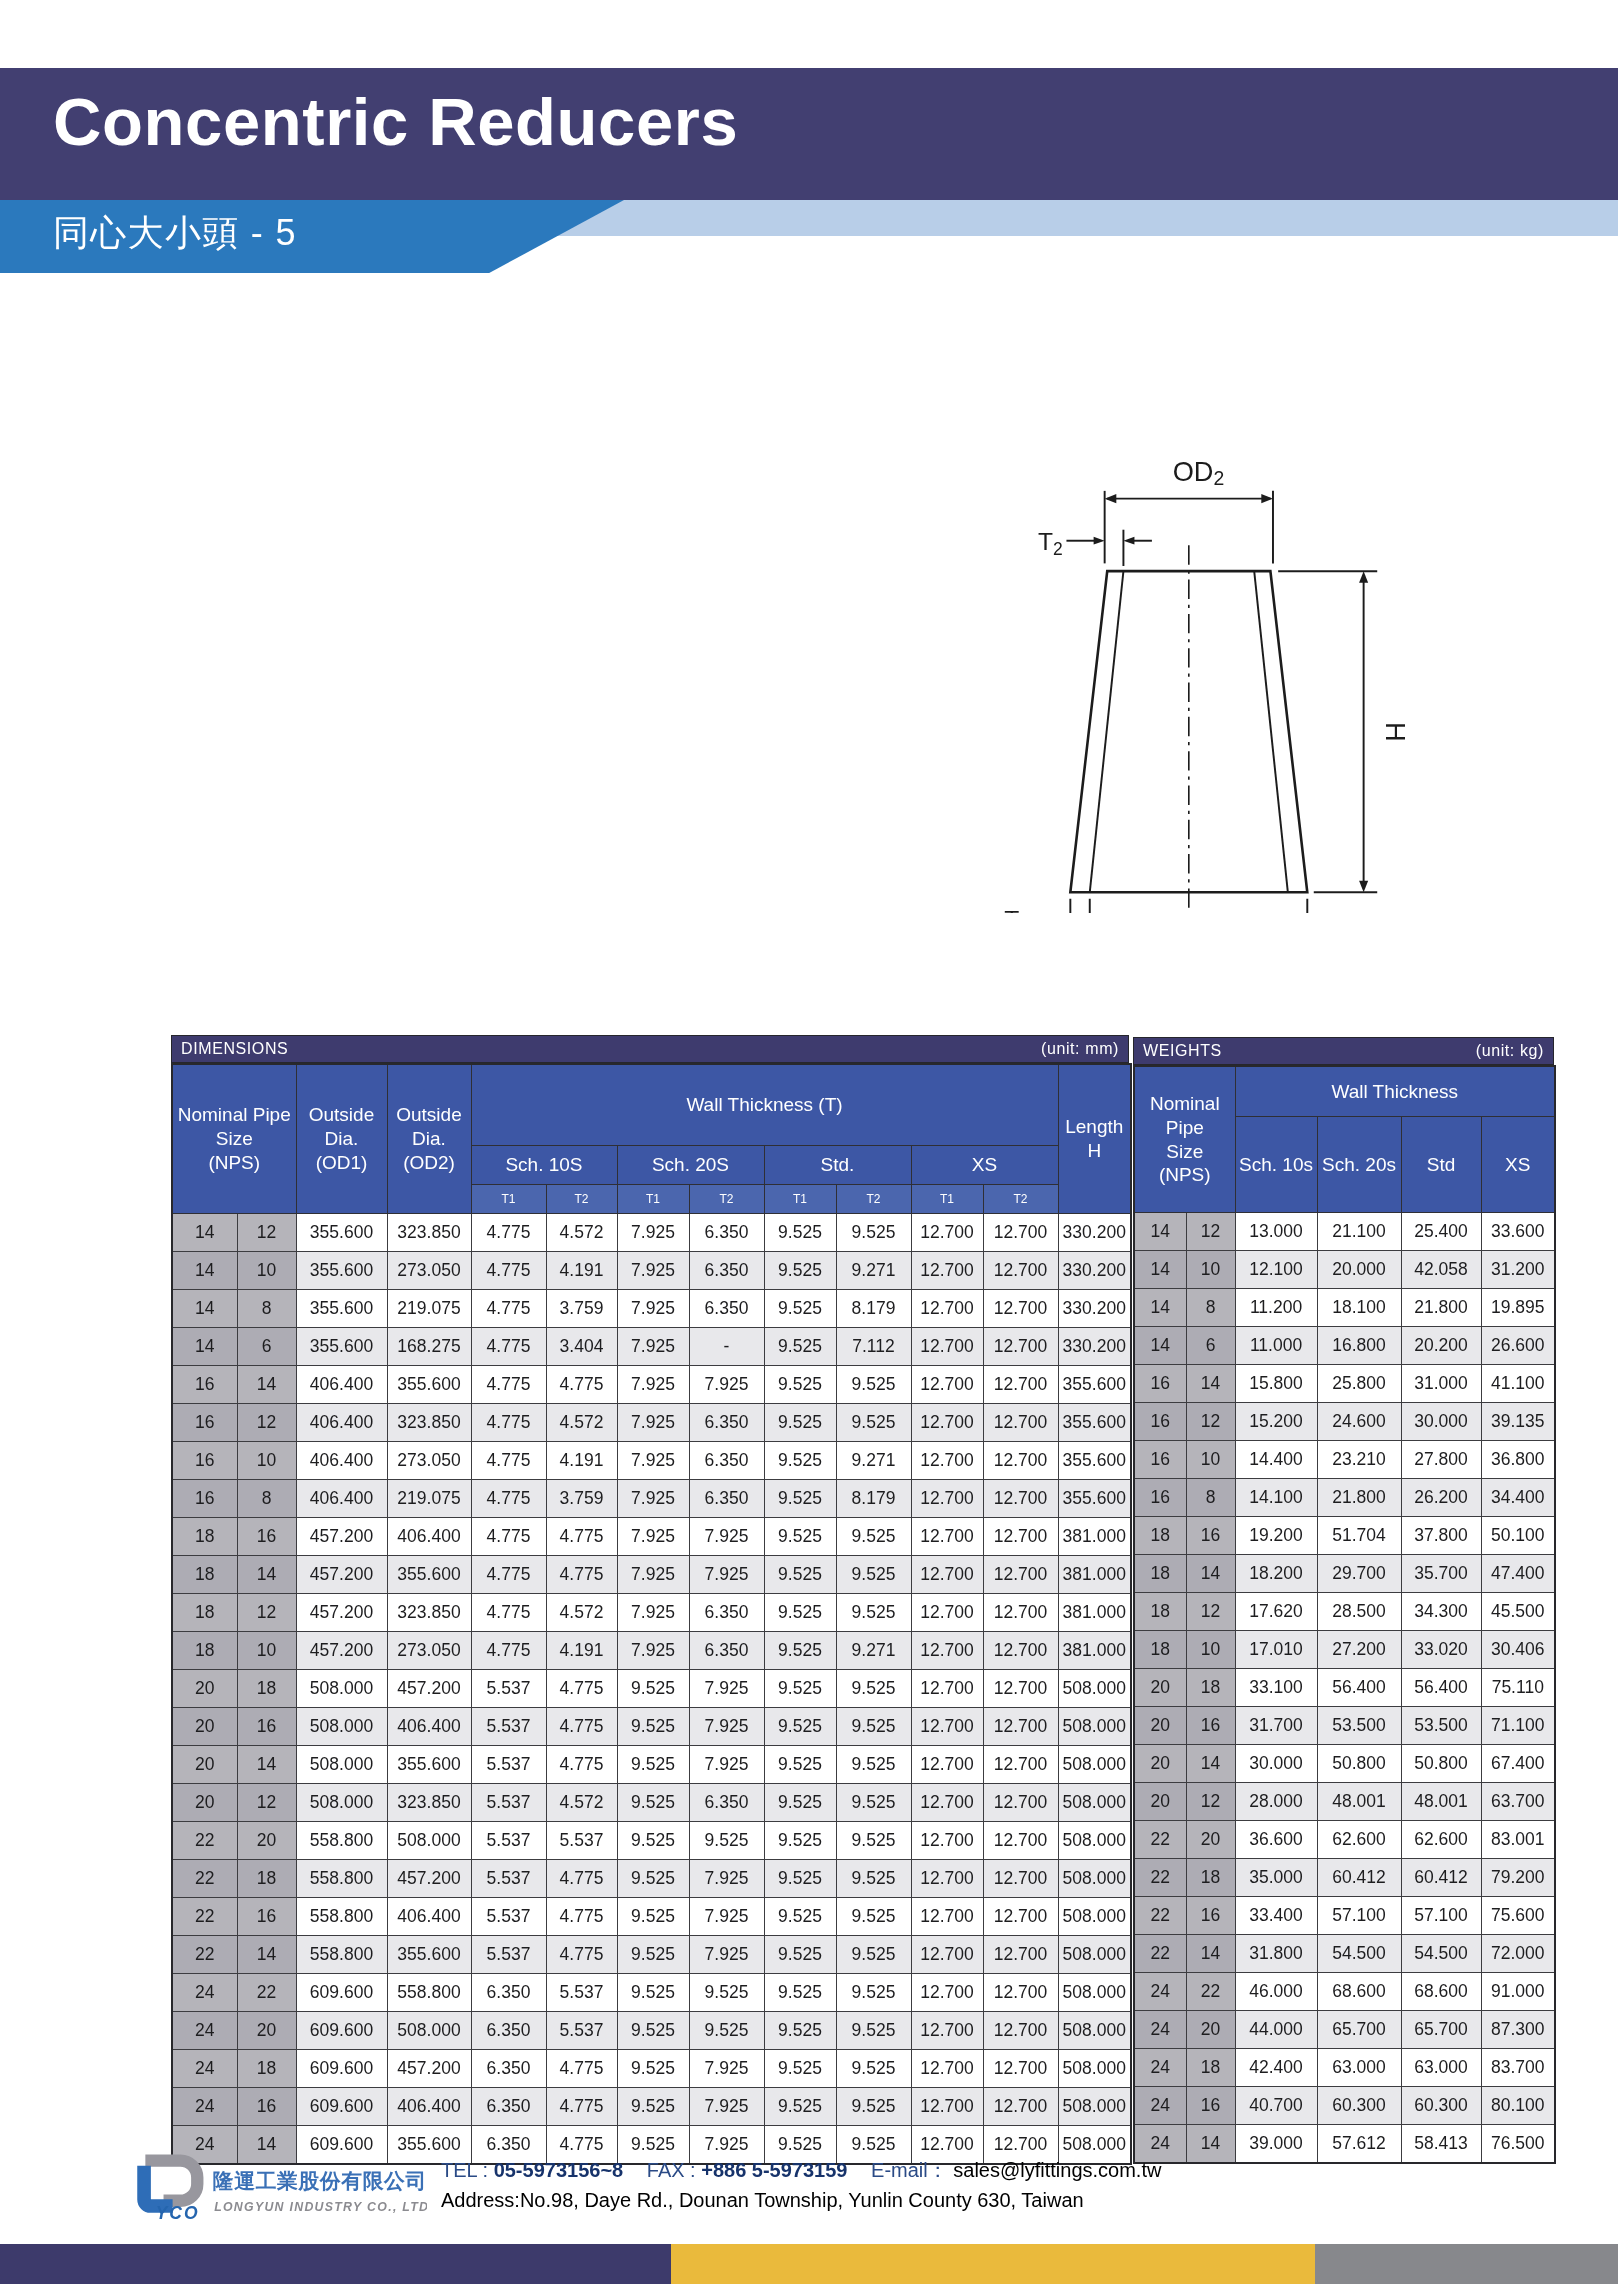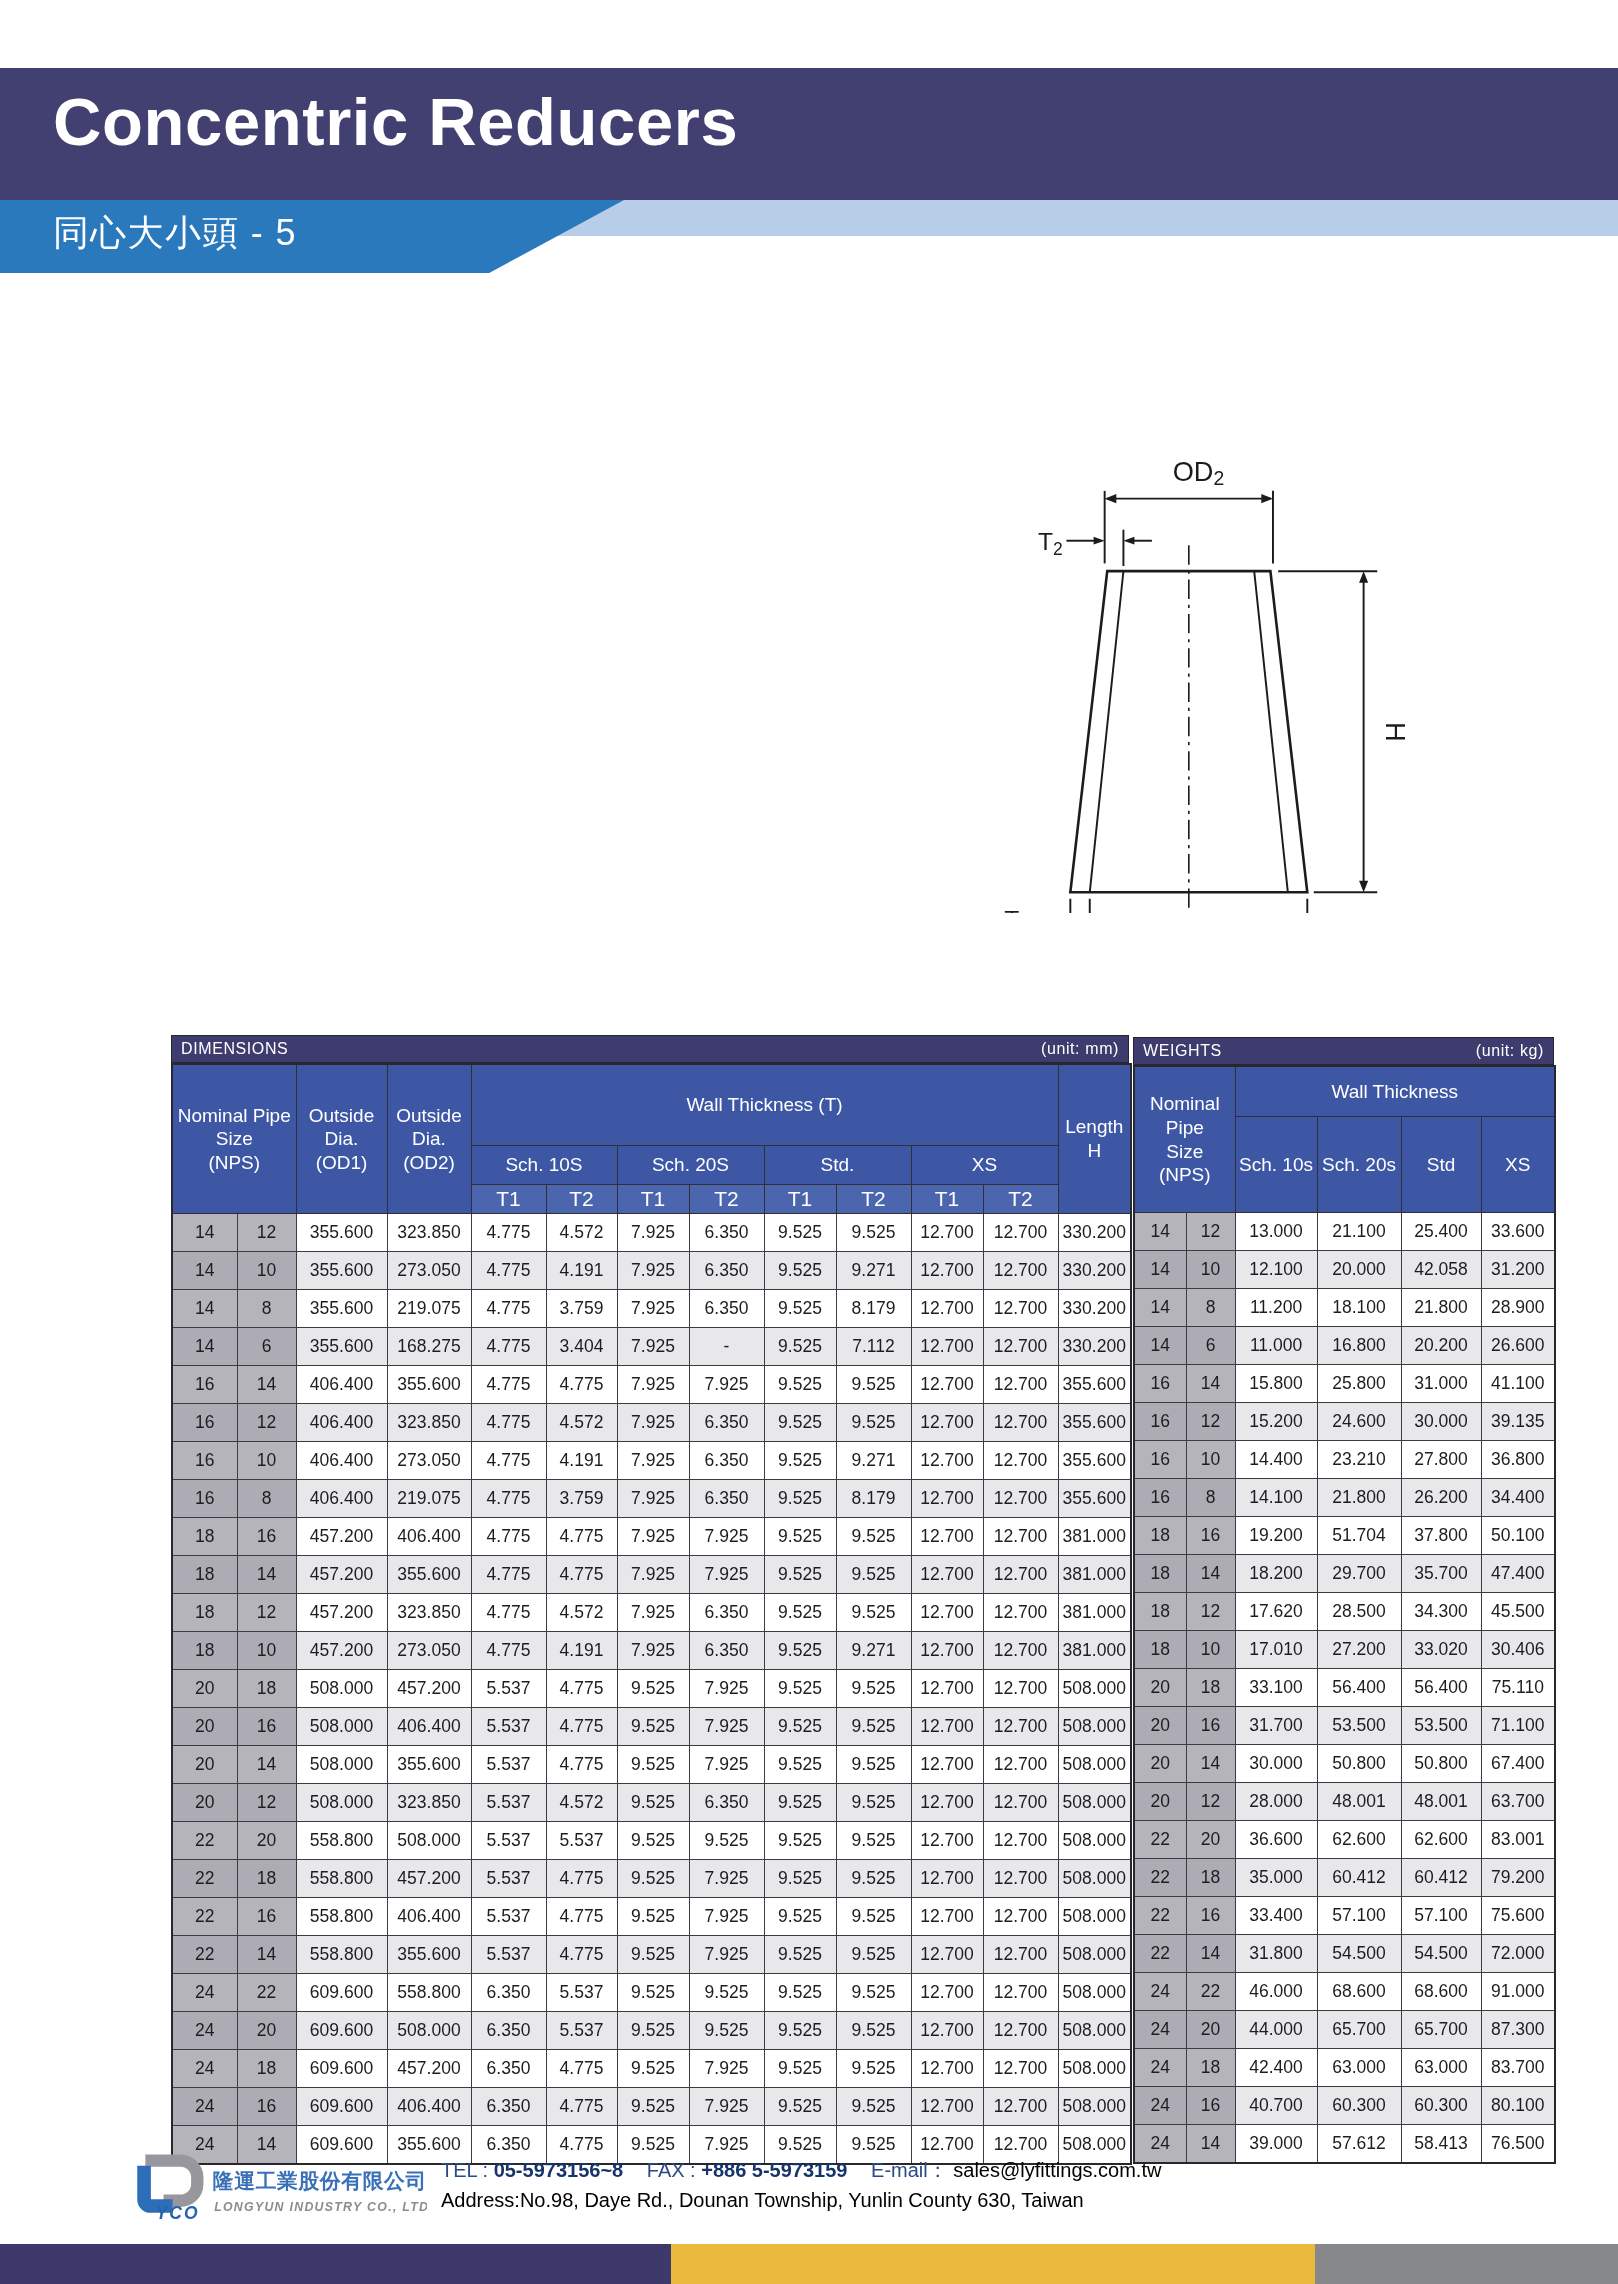--- a/index.html
+++ b/index.html
@@ -36,21 +36,21 @@
     border-collapse:collapse;table-layout:fixed;width:100%;
     border:2.6px solid #28282c;
   }
   .data-table th{
     background:#3d57a5;color:#ffffff;font-weight:normal;font-size:19px;
     border:1.9px solid #2f2f35;text-align:center;vertical-align:middle;line-height:1.25;
   }
   .data-table .pre{white-space:pre-line;}
   #dim-section tr.h1 th{height:78px;}
   #dim-section tr.h2 th{height:36px;}
-  #dim-section tr.h3 th{height:26px;background:#4b66ae;font-size:21px;}
+  #dim-section tr.h3 th{height:26px;background:#4b66ae;font-size:12px;}
   #wt-section tr.h1 th{height:47px;}
   #wt-section tr.h2 th{height:93px;}
   .data-table tbody td{
     height:37px;padding:0;text-align:center;vertical-align:middle;
     background:#ffffff;color:#1d1d1f;font-size:17.5px;border:1.9px solid #3c3c40;
   }
   .data-table tbody tr:nth-child(even) td{background:#e8e8eb;}
   .data-table tbody td.nps{background:#b5b4ba;}
   .data-table tbody tr:nth-child(even) td.nps{background:#adacb4;}
   
@@ -602,21 +602,21 @@
           <td>20.000</td>
           <td>42.058</td>
           <td>31.200</td>
         </tr>
         <tr>
           <td class="nps">14</td>
           <td class="nps">8</td>
           <td>11.200</td>
           <td>18.100</td>
           <td>21.800</td>
-          <td>28.900</td>
+          <td>19.895</td>
         </tr>
         <tr>
           <td class="nps">14</td>
           <td class="nps">6</td>
           <td>11.000</td>
           <td>16.800</td>
           <td>20.200</td>
           <td>26.600</td>
         </tr>
         <tr>

